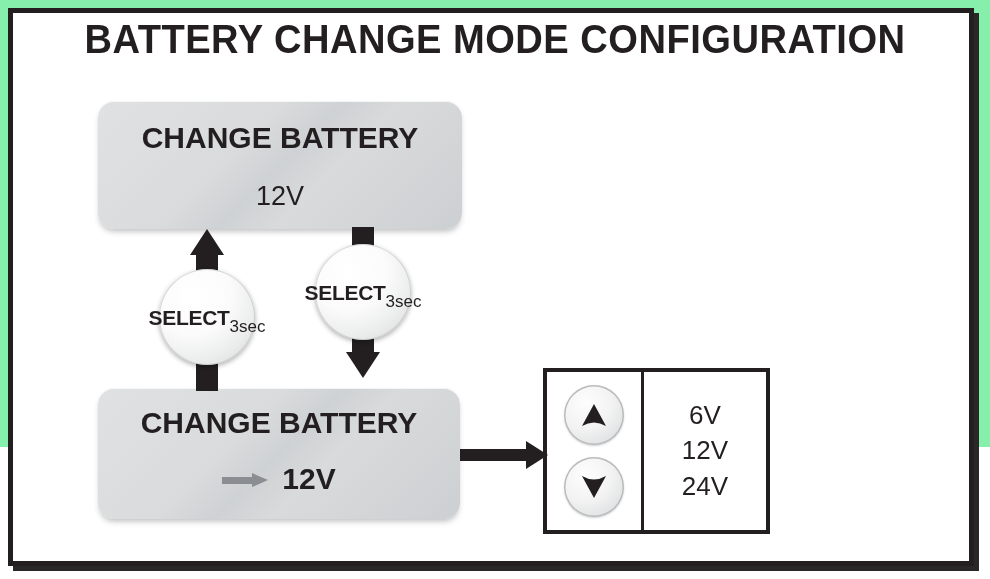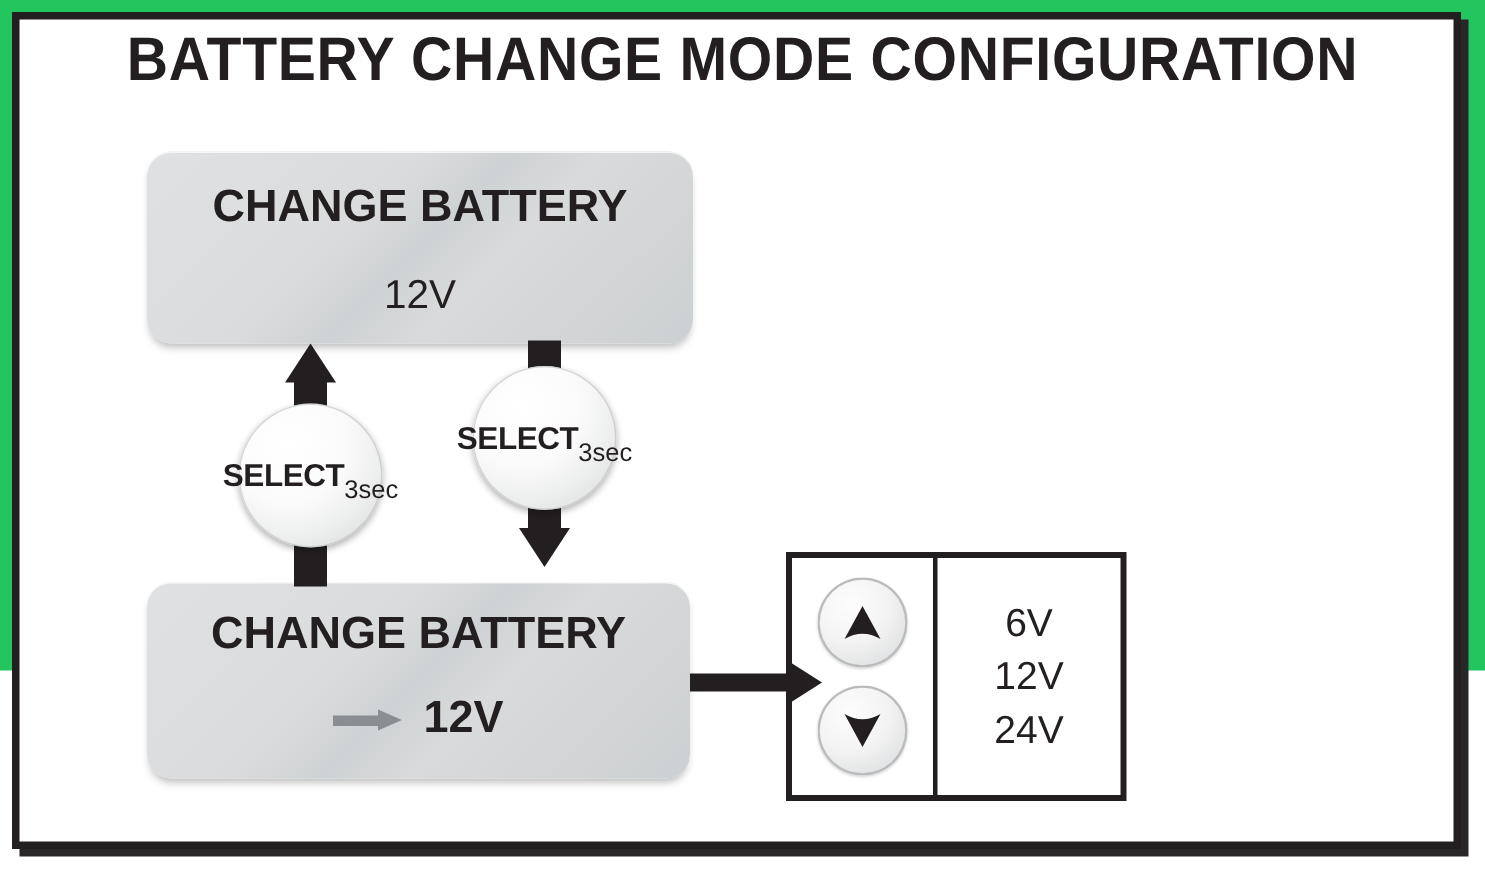--- a/index.html
+++ b/index.html
@@ -11,21 +11,21 @@
     width: 990px;
     height: 579px;
     font-family: "Liberation Sans", sans-serif;
     overflow: hidden;
   }
 
   #root {
     position: relative;
     width: 990px;
     height: 447px;
-    background: #22c55e;
+    background: #86efac;
   }
 
   
   .outer-frame {
     position: absolute;
     left: 8px;
     top: 8px;
     width: 966px;
     height: 558px;
     border: 5px solid #231f20;
@@ -216,21 +216,21 @@
     height: 0;
     border-top: 14px solid transparent;
     border-bottom: 14px solid transparent;
     border-left: 22px solid #231f20;
     z-index: 3;
   }
 
   
   .keypad {
     position: absolute;
-    left: 524px;
+    left: 543px;
     top: 368px;
     width: 227px;
     height: 166px;
     border: 4px solid #231f20;
     box-sizing: border-box;
     background: #ffffff;
     display: flex;
   }
   .keypad-left {
     width: 97px;

